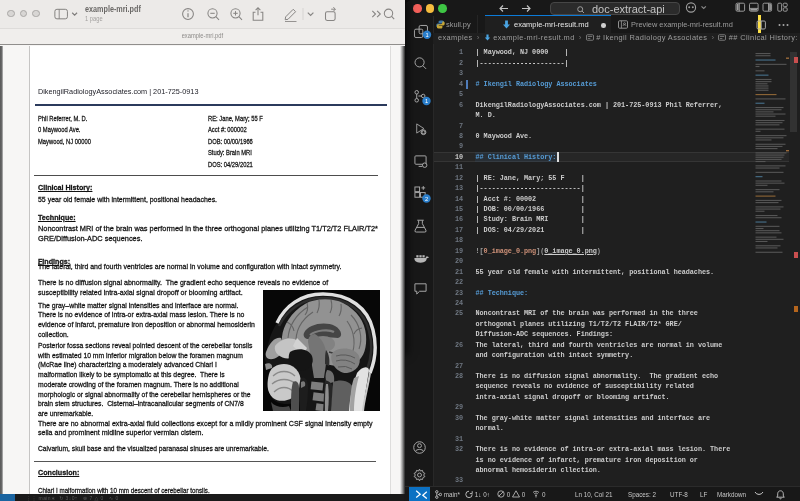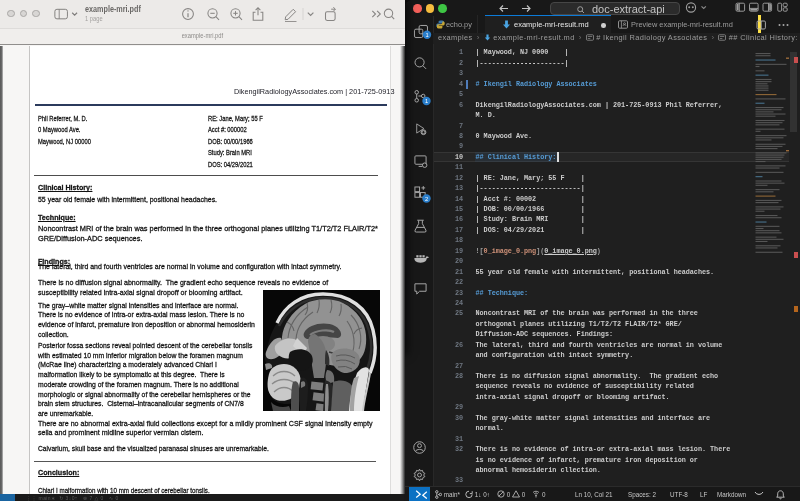--- a/index.html
+++ b/index.html
@@ -86,21 +86,21 @@
           <rect x="48.2" y="5.8" width="4" height="3.4" rx="1.1"></rect>
       </g>
     </svg>
   </div>
   <div class="abs" id="vtabs">
     <div class="abs" style="left:30px;top:0;width:43px;height:18px;border-right:1px solid #252525">
       <svg class="abs" style="left:2px;top:4.5px" width="9" height="9" viewBox="0 0 9 9">
           <path d="M4.5 0.5 C2.5 0.5 2.6 1.4 2.6 2.1 v1 h3.9 v.5 H1.6 C.7 3.6 .3 4.5 .3 5.5 s.4 1.9 1.3 1.9 h1 v-1 c0-.9 .8-1.7 1.7-1.7 h2.3 c.8 0 1.5-.7 1.5-1.5 V2.1 C8.1 1 7.6 .5 4.5 .5 Z" fill="#3a77ab"></path>
           <path d="M4.5 8.7 c2 0 1.9-.9 1.9-1.6 v-1 H2.5 v-.5 h4.9 c.9 0 1.3-.9 1.3-1.9 S8.3 1.8 7.4 1.8 h-1 v1 c0 .9-.8 1.7-1.7 1.7 H2.4 c-.8 0-1.5 .7-1.5 1.5 v1.1 C.9 8.2 1.4 8.7 4.5 8.7 Z" fill="#c7a635" transform="translate(0,-0.2)"></path>
         </svg>
-      <div class="abs" style="left:12px;top:0;font-size:7.4px;line-height:19px;color:#9d9d9d">echo.py</div>
+      <div class="abs" style="left:12px;top:0;font-size:7.4px;line-height:19px;color:#9d9d9d">skull.py</div>
     </div>
     <div class="abs" style="left:81px;top:0;width:126px;height:18px;background:#1f1f1f;border-top:1.7px solid #0c7bd8;box-sizing:border-box">
       <svg class="abs" style="left:17px;top:4px" width="9" height="9" viewBox="0 0 9 9">
           <path d="M4.5 8.4 L1 4.6 H3.1 V.6 h2.8 v4 H8 Z" fill="#4aa3e0"></path>
         </svg>
       <div class="abs" style="left:29px;top:0;font-size:7.5px;line-height:17px;color:#e6e6e6;white-space:nowrap">example-mri-result.md</div>
       <div class="abs" style="left:116px;top:7px;width:4.6px;height:4.6px;border-radius:50%;background:#cfcfcf"></div>
     </div>
     <div class="abs" style="left:207px;top:0;width:147px;height:18px;border-right:3px solid #fde047">
       <svg class="abs" style="left:7px;top:4.5px" width="10" height="9" viewBox="0 0 10 9">
@@ -477,21 +477,21 @@
     </svg>
   </div>
   <div class="abs" id="ptab">
     <div class="abs" style="left:0;top:3px;width:404px;text-align:center;font-size:6.8px;color:#8e8c8a"><span style="display:inline-block;transform:scaleX(.85)">example-mri.pdf</span></div>
   </div>
   <div class="abs" id="pcontent"></div>
   <div class="abs" id="ledge"></div>
   <div class="abs" style="left:400px;top:45.5px;width:4.5px;height:448.5px;background:linear-gradient(90deg,rgba(190,189,188,0),#8a8a8a 55%,#242424)"></div>
   <div class="abs" id="page">
 
-    <div class="abs" style="left:0;top:41.5px;width:372px;text-align:right;font-size:8px;color:#23232b;white-space:nowrap">
+    <div class="abs" style="left:0;top:41.5px;width:372px;text-align:left;font-size:8px;color:#23232b;white-space:nowrap">
       <span style="display:inline-block;transform:scaleX(0.91)">DikengilRadiologyAssociates.com | 201-725-0913</span>
     </div>
     <div class="abs" style="left:4.5px;top:58.7px;width:352px;height:2.2px;background:#2b3a5c"></div>
 
     <div class="doc" style="left:8px;top:67.5px;line-height:11.35px"><span style="transform:scaleX(0.755)">Phil Referrer, M. D.<br>0 Maywood Ave.<br>Maywood, NJ 00000</span></div>
     <div class="doc" style="left:178px;top:67.2px;line-height:11.55px"><span style="transform:scaleX(0.755)">RE: Jane, Mary; 55 F<br>Acct #: 000002<br>DOB: 00/00/1966<br>Study: Brain MRI<br>DOS: 04/29/2021</span></div>
     <div class="abs" style="left:4px;top:129.5px;width:344px;height:1px;background:#4d4d4d"></div>
 
     <div class="doc" style="left:8px;top:137.8px"><span class="bh">Clinical History:</span></div>
     <div class="doc" style="left:8px;top:149.8px"><span style="transform:scaleX(0.905)">55 year old female with intermittent, positional headaches.</span></div>

